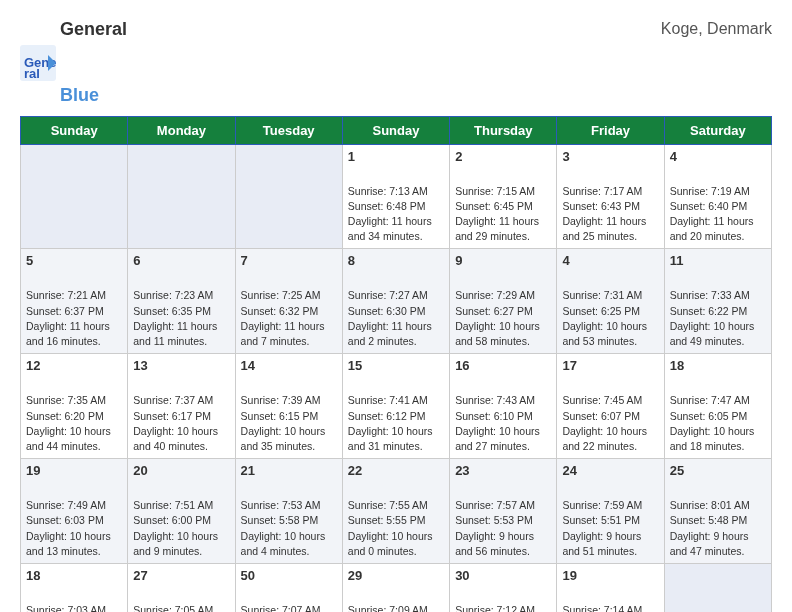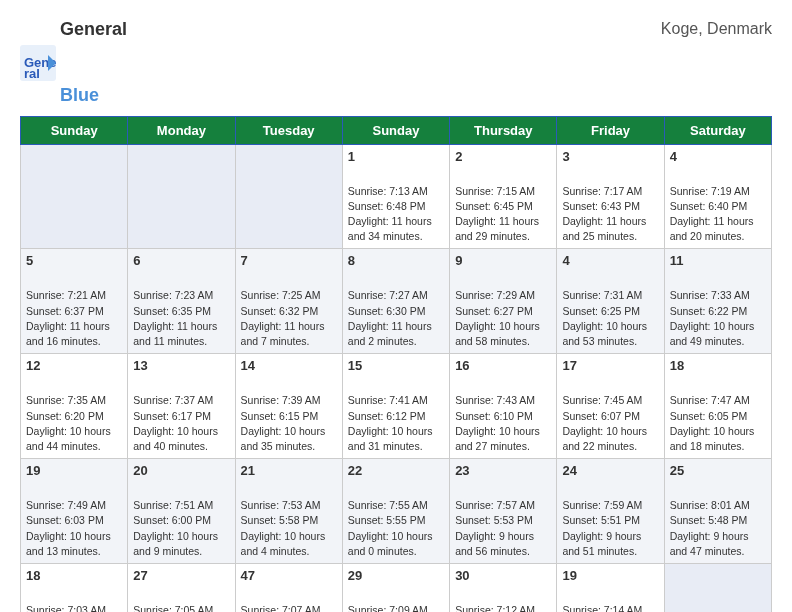--- a/index.html
+++ b/index.html
@@ -244,21 +244,21 @@
         <tr>
           <td>
             <span class="day-num">18</span>
             <div class="day-info">Sunrise: 7:03 AM<br>Sunset: 4:46 PM<br>Daylight: 9 hours<br>and 42 minutes.</div>
           </td>
           <td>
             <span class="day-num">27</span>
             <div class="day-info">Sunrise: 7:05 AM<br>Sunset: 4:44 PM<br>Daylight: 9 hours<br>and 38 minutes.</div>
           </td>
           <td>
-            <span class="day-num">47</span>
+            <span class="day-num">50</span>
             <div class="day-info">Sunrise: 7:07 AM<br>Sunset: 4:42 PM<br>Daylight: 9 hours<br>and 34 minutes.</div>
           </td>
           <td>
             <span class="day-num">29</span>
             <div class="day-info">Sunrise: 7:09 AM<br>Sunset: 4:39 PM<br>Daylight: 9 hours<br>and 30 minutes.</div>
           </td>
           <td>
             <span class="day-num">30</span>
             <div class="day-info">Sunrise: 7:12 AM<br>Sunset: 4:37 PM<br>Daylight: 9 hours<br>and 25 minutes.</div>
           </td>

